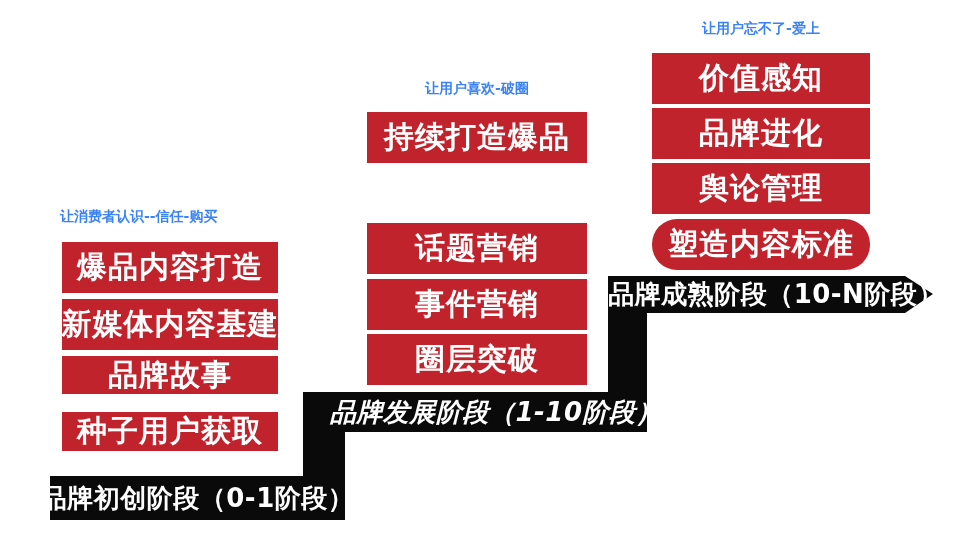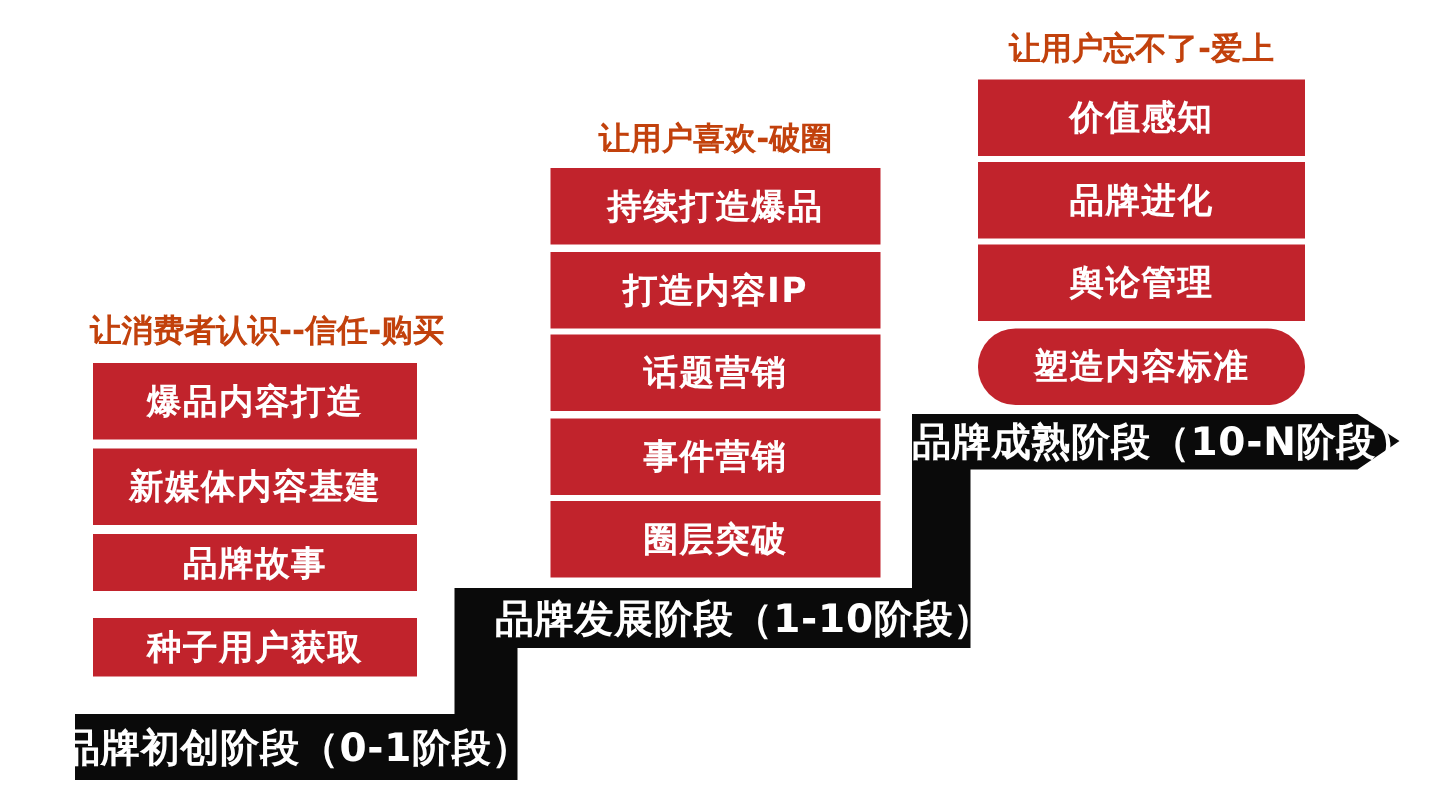--- a/index.html
+++ b/index.html
@@ -12,32 +12,32 @@
     overflow: hidden;
     font-family: "DejaVu Sans", "Liberation Sans", sans-serif;
   }
   .stair-svg {
     position: absolute;
     left: 0; top: 0;
     width: 960px; height: 540px;
   }
   .stage-header {
     position: absolute;
-    color: #c2410c;
-    font-size: 21px;
+    color: #3b82f6;
+    font-size: 14px;
     font-weight: bold;
     white-space: nowrap;
     line-height: 1.2;
   }
   .stage-header.centered { text-align: center; }
   .stage-box {
     position: absolute;
     background: #c1232c;
     color: #ffffff;
-    font-size: 23px;
+    font-size: 30px;
     font-weight: bold;
     letter-spacing: 1px;
     display: flex;
     align-items: center;
     justify-content: center;
     white-space: nowrap;
   }
   .bar-label {
     position: absolute;
     color: #ffffff;
@@ -63,42 +63,41 @@
   .s1-b3 { left: 367px; top: 279px; width: 220px; height: 51px; }
   .s1-b4 { left: 367px; top: 334px; width: 220px; height: 51px; }
   
   .s2-header { left: 652px; top: 20px;  width: 218px; }
   .s2-b0 { left: 652px; top: 53px;  width: 218px; height: 51px; }
   .s2-b1 { left: 652px; top: 108px; width: 218px; height: 51px; }
   .s2-b2 { left: 652px; top: 163px; width: 218px; height: 51px; }
   .s2-b3 { left: 652px; top: 219px; width: 218px; height: 51px; border-radius: 25px; }
   
   .bar0 { left: 50px;  top: 476px; width: 295px; height: 44px; }
-  .bar1 { left: 345px; top: 392px; width: 302px; height: 40px; }
+  .bar1 { left: 345px; top: 392px; width: 302px; height: 40px; font-style: italic; }
   .bar2 { left: 647px; top: 276px; width: 258px; height: 37px; }
 </style>
 </head>
 <body>
 
 <div class="canvas">
 
   <svg class="stair-svg" viewBox="0 0 960 540" aria-hidden="true">
     <polygon points="50,476 303,476 303,392 608,392 608,276 905,276 933,294 905,313 647,313 647,432 345,432 345,520 50,520" fill="#0a0a0a"></polygon>
   </svg>
 
   <div class="stage-header s0-header">让消费者认识--信任-购买</div>
   <div class="stage-box s0-b0">爆品内容打造</div>
   <div class="stage-box s0-b1">新媒体内容基建</div>
   <div class="stage-box s0-b2">品牌故事</div>
   <div class="stage-box s0-b3">种子用户获取</div>
   <div class="bar-label bar0">品牌初创阶段（0-1阶段）</div>
 
   <div class="stage-header centered s1-header">让用户喜欢-破圈</div>
   <div class="stage-box s1-b0">持续打造爆品</div>
-  <div class="stage-box s1-b1">打造内容IP</div>
   <div class="stage-box s1-b2">话题营销</div>
   <div class="stage-box s1-b4">圈层突破</div>
   <div class="stage-box s1-b3">事件营销</div>
   <div class="bar-label bar1">品牌发展阶段（1-10阶段）</div>
 
   <div class="stage-header centered s2-header">让用户忘不了-爱上</div>
   <div class="stage-box s2-b0">价值感知</div>
   <div class="stage-box s2-b1">品牌进化</div>
   <div class="stage-box s2-b2">舆论管理</div>
   <div class="stage-box s2-b3">塑造内容标准</div>

